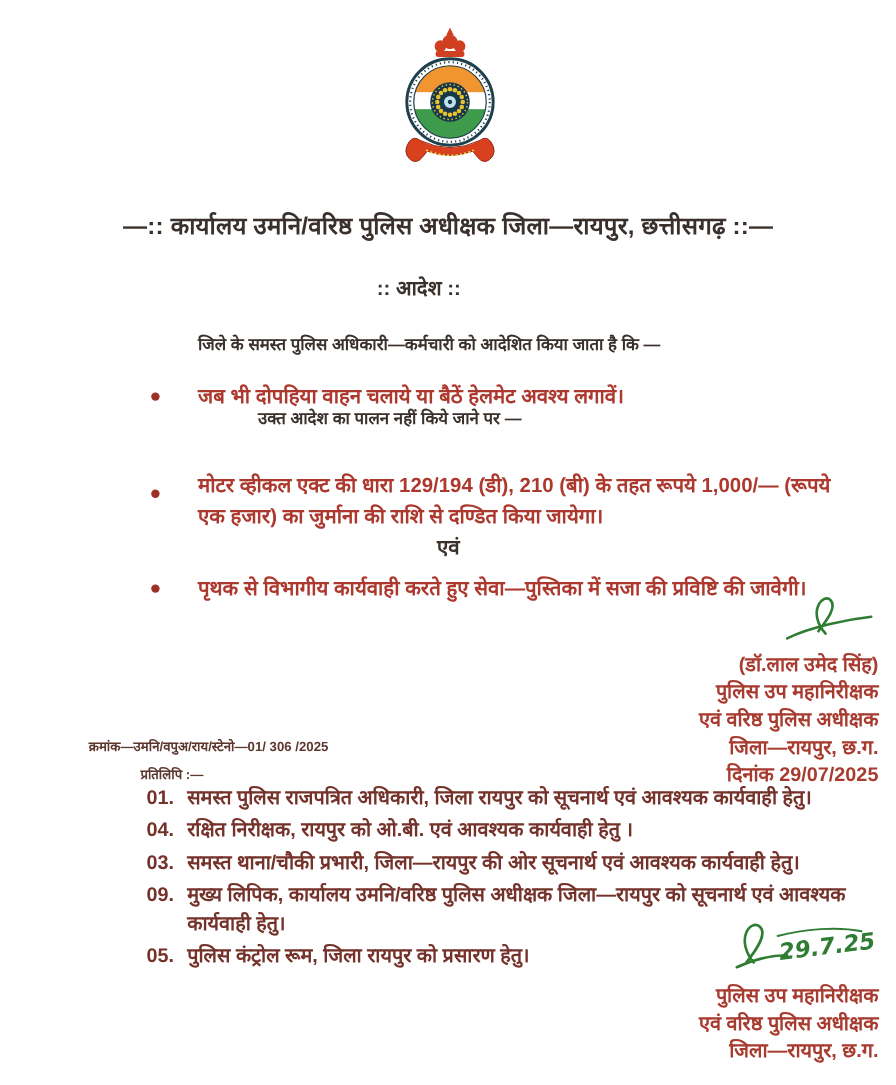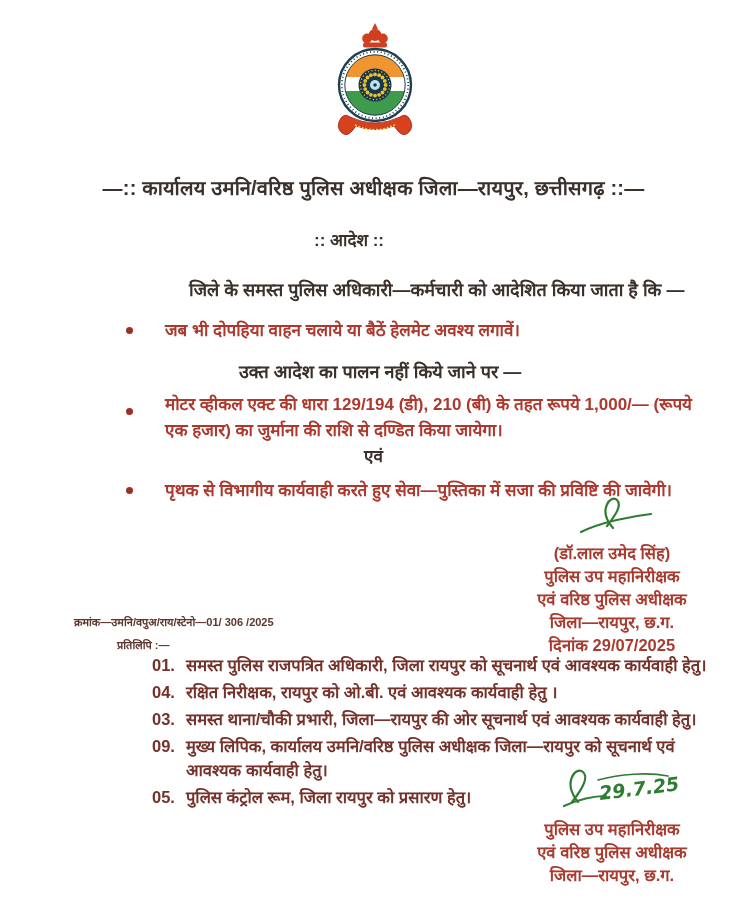--- a/index.html
+++ b/index.html
@@ -12,28 +12,28 @@
     overflow:hidden;
   }
   .abs{position:absolute;}
   .center{text-align:center;}
   .dark{color:#3a302c;}
   .red{color:#ad392e;}
   .maroon{color:#74322a;}
   .kram{color:#5d362e;}
   .sigred{color:#a83b2f;}
   .title{width:747px;font-size:20px;letter-spacing:.2px;}
-  .body-line{font-size:18px;line-height:1.5;margin-left:24px;}
+  .body-line{font-size:14px;line-height:1.5;}
   .bullet-dot{width:7px;height:7px;border-radius:50%;background:#9d2f26;}
   .bullet-text{width:530px;font-size:17px;line-height:1.55;}
-  .sig-block{width:240px;text-align:center;font-size:16.5px;line-height:1.27;}
+  .sig-block{width:240px;text-align:right;font-size:16.5px;line-height:1.27;}
   .sig-line{margin:0 0 2px 0;}
   .dist{width:590px;font-size:16.5px;line-height:1.45;}
   .dist-row{display:flex;margin-bottom:3px;}
-  .dist-no{width:34px;flex:0 0 34px;margin-left:30px;}
+  .dist-no{width:34px;flex:0 0 34px;}
   .dist-txt{flex:1;}
   .ref-line{font-size:11px;}
   svg text{font-family:"DejaVu Sans","Liberation Sans",sans-serif;}
 </style>
 </head>
 <body>
 
 <div class="page">
 
   <div class="abs" style="left:327px;top:22px;width:96px;height:122px;">
@@ -94,21 +94,21 @@
 
   <div class="abs title center dark" style="left:0;top:174px;">—:: कार्यालय उमनि/वरिष्ठ पुलिस अधीक्षक जिला—रायपुर, छत्तीसगढ़ ::—</div>
 
   <div class="abs center dark" style="left:0;top:228px;width:698px;font-size:17px;">:: आदेश ::</div>
 
   <div class="abs body-line dark" style="left:165px;top:277px;width:540px;">जिले के समस्त पुलिस अधिकारी—कर्मचारी को आदेशित किया जाता है कि —</div>
 
   <div class="abs bullet-dot" style="left:126px;top:327px;"></div>
   <div class="abs bullet-text red" style="left:165px;top:318px;">जब भी दोपहिया वाहन चलाये या बैठें हेलमेट अवश्य लगावें।</div>
 
-  <div class="abs body-line dark" style="left:215px;top:359px;width:500px;">उक्त आदेश का पालन नहीं किये जाने पर —</div>
+  <div class="abs body-line dark" style="left:215px;top:338px;width:500px;">उक्त आदेश का पालन नहीं किये जाने पर —</div>
 
   <div class="abs bullet-dot" style="left:126px;top:408px;"></div>
   <div class="abs bullet-text red" style="left:165px;top:392px;">मोटर व्हीकल एक्ट की धारा 129/194 (डी), 210 (बी) के तहत रूपये 1,000/— (रूपये एक हजार) का जुर्माना की राशि से दण्डित किया जायेगा।</div>
 
   <div class="abs center dark" style="left:0;top:444px;width:747px;font-size:17px;">एवं</div>
 
   <div class="abs bullet-dot" style="left:126px;top:487px;"></div>
   <div class="abs bullet-text red" style="left:165px;top:478px;width:560px;">पृथक से विभागीय कार्यवाही करते हुए सेवा—पुस्तिका में सजा की प्रविष्टि की जावेगी।</div>
 
   <div class="abs sig-block sigred" style="left:492px;top:494px;">

